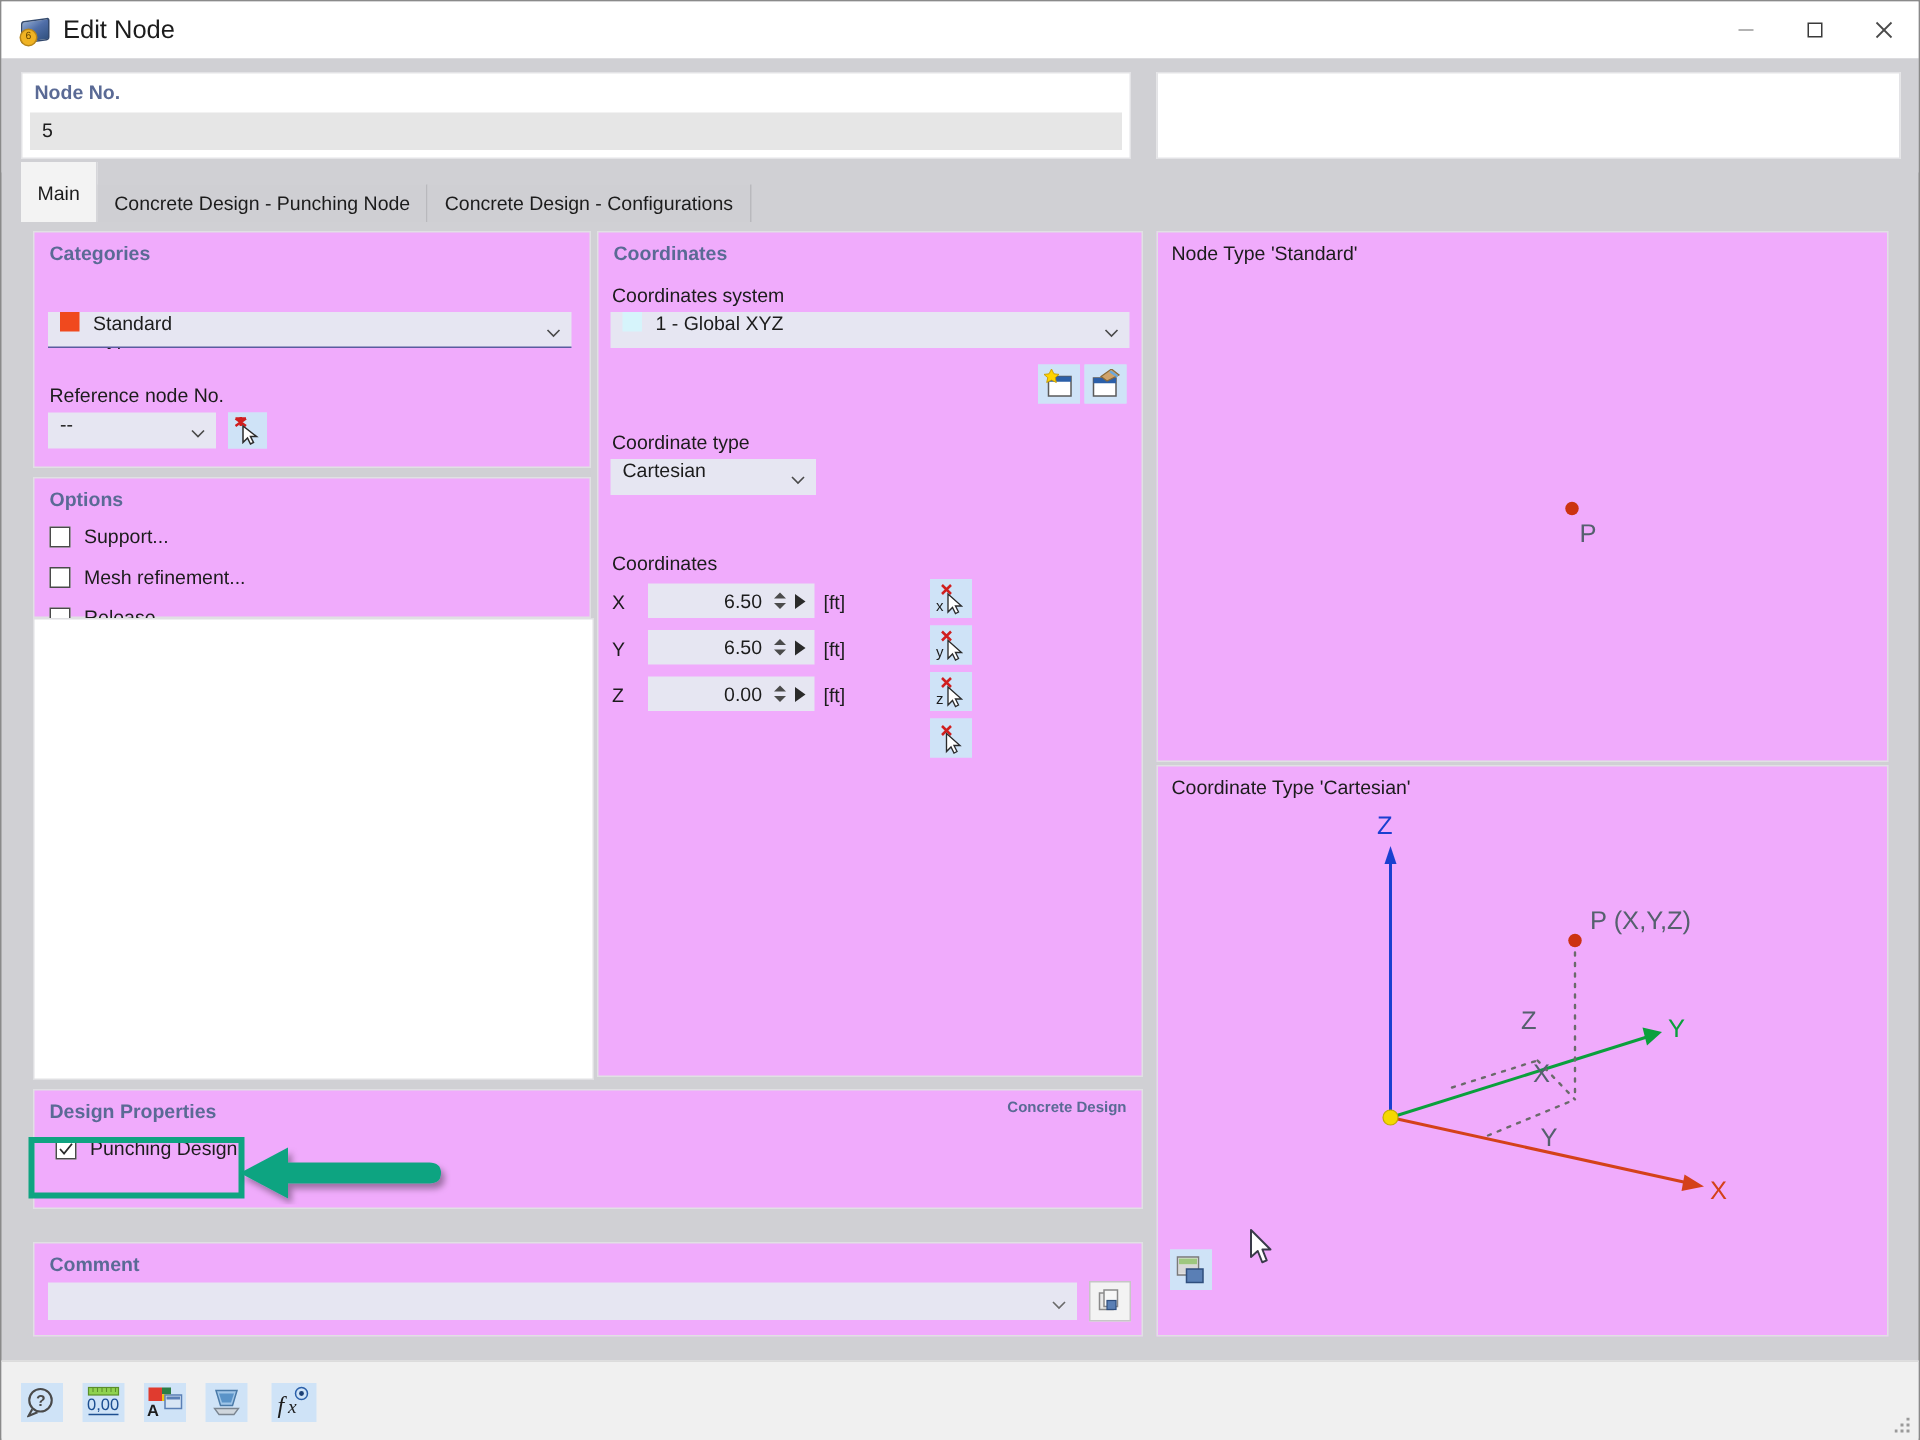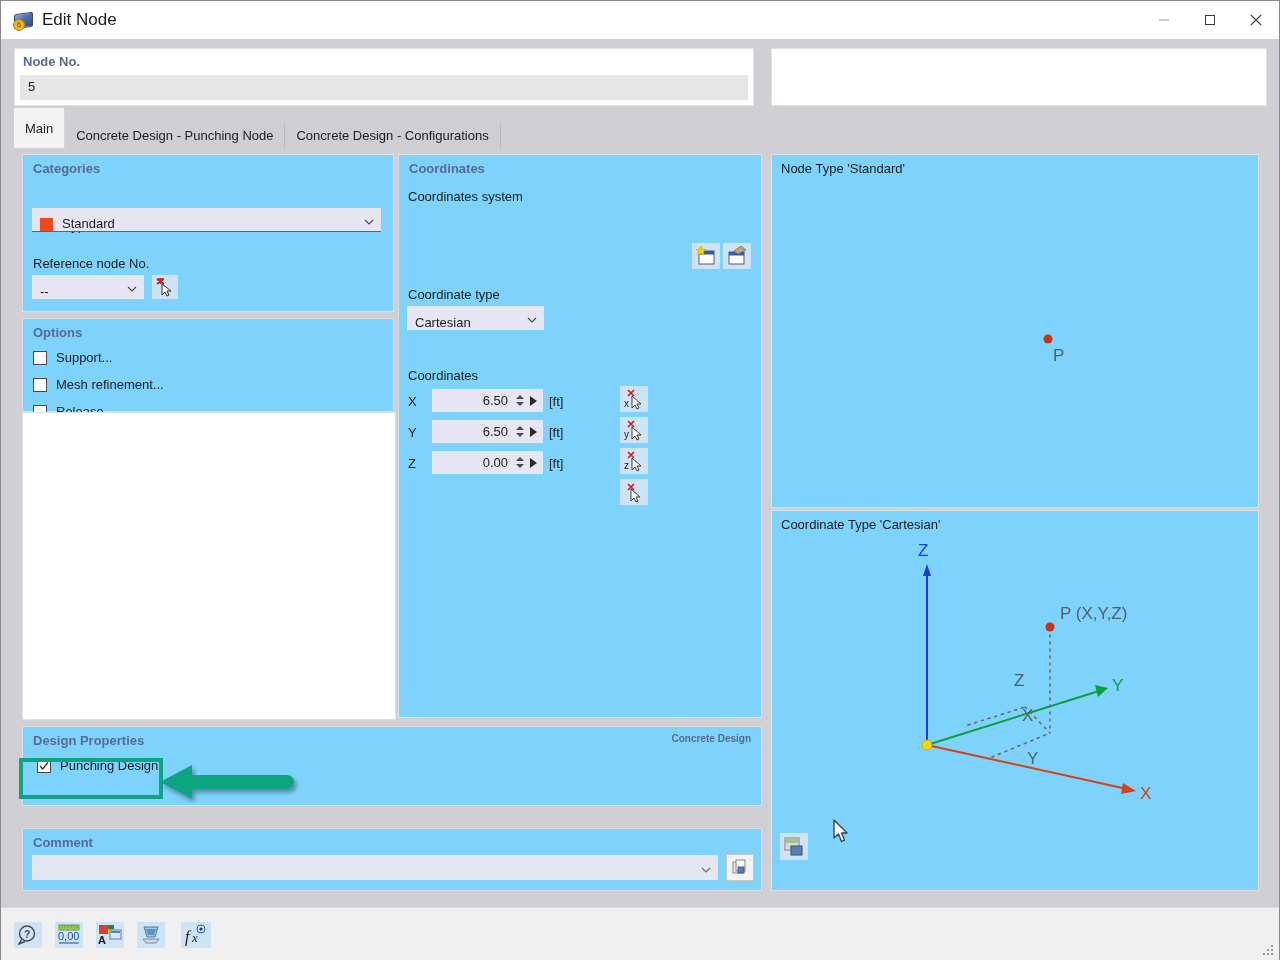--- a/index.html
+++ b/index.html
@@ -109,21 +109,21 @@
   }
 
   
   .content {
     position: absolute; left: 13px; top: 147px;
     width: 1253px; height: 757px;
   }
 
   .panel {
     position: absolute;
-    background: #7dd3fc;
+    background: #f0abfc;
     border: 1px solid #e0e0e3;
     box-sizing: border-box;
   }
   .panel-title {
     position: absolute; left: 10px; top: 6px;
     font-size: 13px; font-weight: bold; color: #5a6a95;
   }
   .panel-title-right {
     position: absolute; right: 10px; top: 6px;
     font-size: 10px; font-weight: bold; color: #5a6a95;
@@ -148,21 +148,21 @@
     font-size: 13px; color: #1c1c1c;
     position: absolute;
   }
 
   
   .combo {
     position: absolute;
     background: #e6e6f2;
     border: none;
     box-sizing: border-box;
-    display: flex; align-items: flex-end;
+    display: flex; align-items: flex-start;
     font-size: 13px; color: #1c1c1c;
   }
   .combo.underlined { border-bottom: 1.5px solid #5b5ba0; }
   .combo .chev {
     position: absolute; right: 7px; top: 50%;
     transform: translateY(-50%);
     width: 10px; height: 10px;
   }
   .combo .swatch {
     width: 13px; height: 13px; margin-left: 8px; margin-right: 9px;
@@ -351,20 +351,29 @@
       </div>
     </div>
 
     <div id="left-filler" style="position:absolute;"></div>
 
     <div class="panel" id="coordinates-panel">
       <div class="panel-title">Coordinates</div>
 
       <div class="field-label" style="left:9px; top:34px;">Coordinates system</div>
 
+      <div class="combo" style="left:8px; top:53px; width:346px; height:24px;">
+        <span class="swatch" style="background:#d6f4fb;"></span>
+        <span class="ctext">1 - Global XYZ</span>
+        <span class="chev">
+          <svg width="10" height="10" viewBox="0 0 10 10">
+              <polyline points="1,3 5,7 9,3" fill="none" stroke="#4a4a4a" stroke-width="1.1"></polyline>
+            </svg>
+        </span>
+      </div>
 
       <div class="toolbtn" style="left:293px; top:88px; width:28px; height:26px;">
         <svg width="22" height="20" viewBox="0 0 22 20">
           <rect x="4" y="5" width="15" height="13" fill="#ffffff" stroke="#5a5a5a" stroke-width="1"></rect>
           <rect x="4" y="5" width="15" height="3.5" fill="#2b5fa8"></rect>
           <polygon points="6,0 7.6,3.2 11,3.6 8.5,5.8 9.2,9 6,7.4 2.8,9 3.5,5.8 1,3.6 4.4,3.2" fill="#ffd400" stroke="#c79b00" stroke-width="0.6"></polygon>
         </svg>
       </div>
       <div class="toolbtn" style="left:324px; top:88px; width:28px; height:26px;">
         <svg width="22" height="20" viewBox="0 0 22 20">

